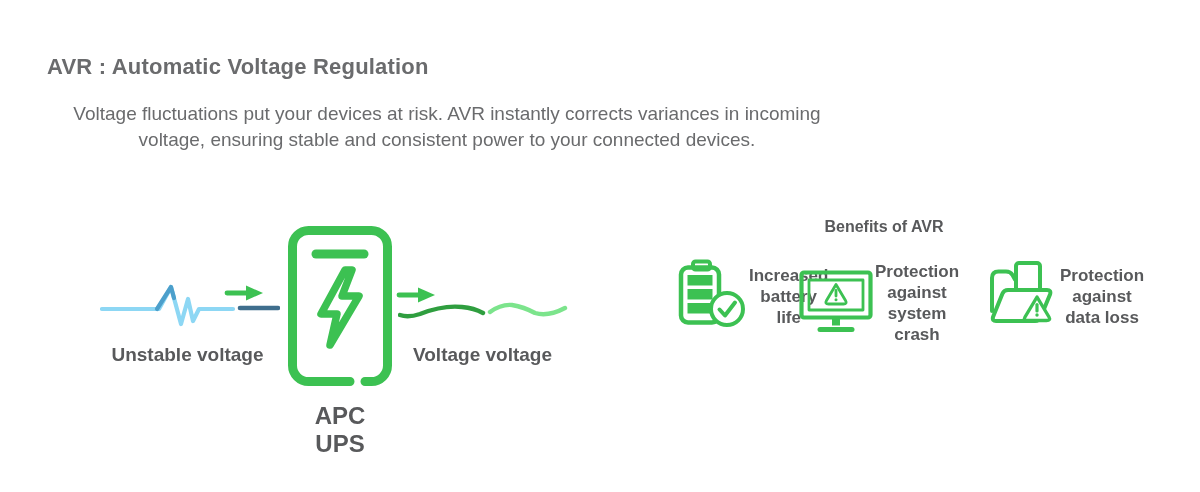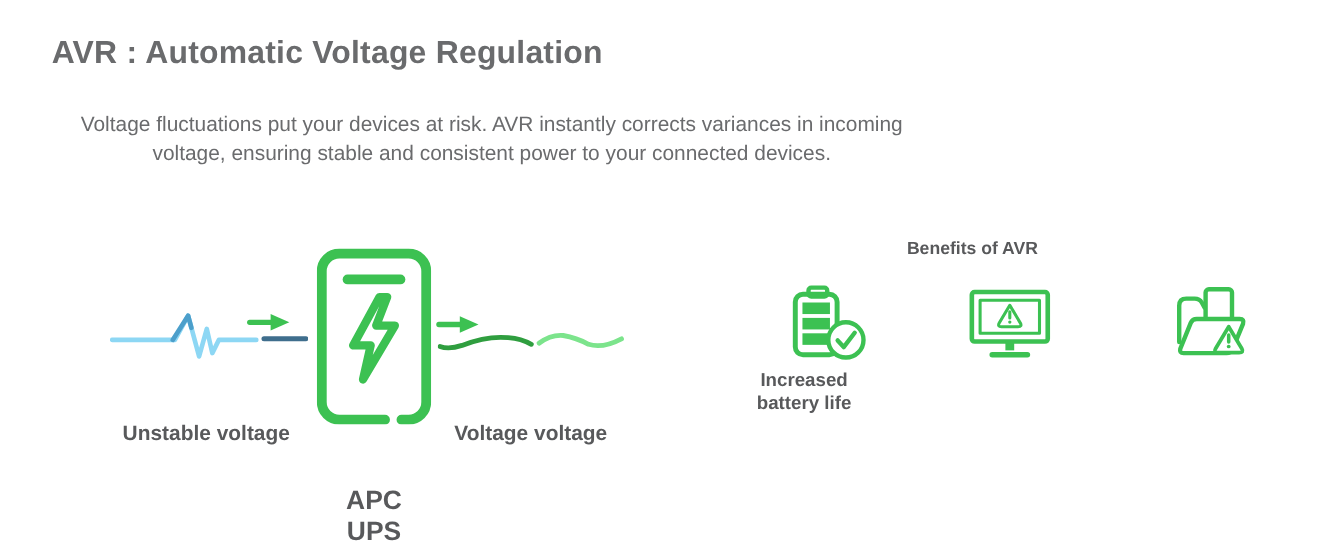--- a/index.html
+++ b/index.html
@@ -16,46 +16,45 @@
   *{margin:0;padding:0;box-sizing:border-box;}
   html,body{width:1200px;height:492px;}
   body{
     background:var(--background);
     font-family:"Liberation Sans", sans-serif;
     position:relative;
     overflow:hidden;
   }
   .abs{position:absolute;}
   .page-title{
-    left:47px; top:32px;
-    font-size:29px; font-weight:700; color:var(--text-primary);
+    left:47px; top:54px;
+    font-size:22px; font-weight:700; color:var(--text-primary);
     letter-spacing:0.2px;
   }
   .page-desc{
     left:47px; top:101px; width:800px;
     font-size:19px; font-weight:400; color:var(--text-primary);
     line-height:26px;
     text-align:center;
   }
   .flow-label{
     font-size:19px; font-weight:700; color:var(--text-secondary);
     text-align:center;
-    margin-top:40px;
   }
   .lbl-unstable{left:100px; top:344px; width:175px;}
   .lbl-stable{left:405px; top:344px; width:155px;}
   .lbl-ups{left:288px; top:402px; width:104px; font-size:24px;}
   .benefits-title{
     left:784px; top:218px; width:200px;
     font-size:16px; font-weight:700; color:var(--text-secondary);
     text-align:center;
   }
   .benefit-col{
     top:258px;
-    display:flex; flex-direction:column; align-items:flex-end;
+    display:flex; flex-direction:row; align-items:center;
   }
   .benefit-col .icon-box{height:74px; display:flex; align-items:center; justify-content:center;}
   .benefit-label{
     margin-top:3px;
     font-size:17px; font-weight:700; color:var(--text-secondary);
     text-align:center; line-height:21px;
   }
   .col-1{left:671px; width:120px;}
   .col-2{left:797px; width:160px;}
   .col-3{left:980px; width:160px;}
@@ -128,26 +127,28 @@
     <svg width="78" height="68" viewBox="0 0 78 68">
       <rect class="sk" stroke-width="4.2" x="4.5" y="4.5" width="69" height="45" rx="2.5"></rect>
       <rect class="sk" stroke-width="2.8" x="12" y="12" width="54" height="30"></rect>
       <path class="sk" stroke-width="2.8" d="M39 16.5 L48.5 32.5 Q50.5 36 46.5 36 H31.5 Q27.5 36 29.5 32.5 Z"></path>
       <path class="sk" stroke-width="2.8" d="M39 22.5 V28"></path>
       <circle class="fg" cx="39" cy="31.8" r="1.5"></circle>
       <rect class="fg" x="35" y="49.5" width="8" height="8"></rect>
       <path class="sk" stroke-width="5" d="M23 61.5 H55"></path>
     </svg>
   </div>
+  <div class="benefit-label">Protection against system crash</div>
 </div>
 
 <div class="abs benefit-col col-3">
   <div class="icon-box">
     <svg width="80" height="72" viewBox="0 0 80 72">
       <rect class="fw-sk" stroke-width="4" x="36" y="4" width="24" height="34" rx="3"></rect>
       <path class="sk" stroke-width="4" d="M12 52 V19 Q12 12.5 18.5 12.5 H26 Q30.5 12.5 32.5 16 L35 20.5"></path>
       <path class="fw-sk" stroke-width="4" d="M13 58 L22.5 34.5 Q24 31 28 31 H67 Q71.5 31 70 35.5 L60.5 58.5 Q59 62 55 62 H16 Q12 62 13 58 Z"></path>
       <path class="fw-sk" stroke-width="3.4" d="M57 38 L69 58 Q71 61.5 66.5 61.5 H47.5 Q43 61.5 45 58 Z"></path>
       <path class="sk" stroke-width="3.2" d="M57 45.5 V52"></path>
       <circle class="fg" cx="57" cy="56" r="1.7"></circle>
     </svg>
   </div>
+  <div class="benefit-label">Protection against data loss</div>
 </div>
 
 </body></html>

